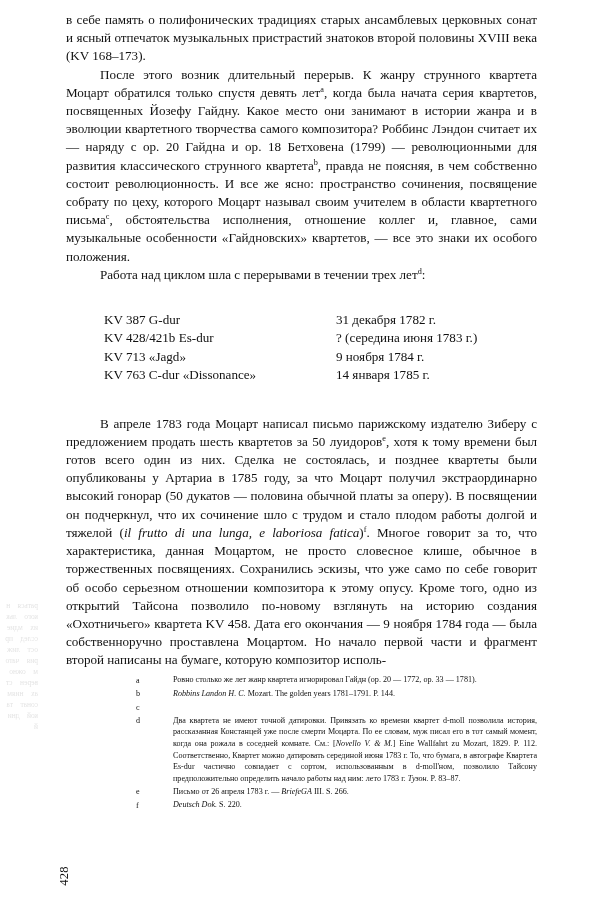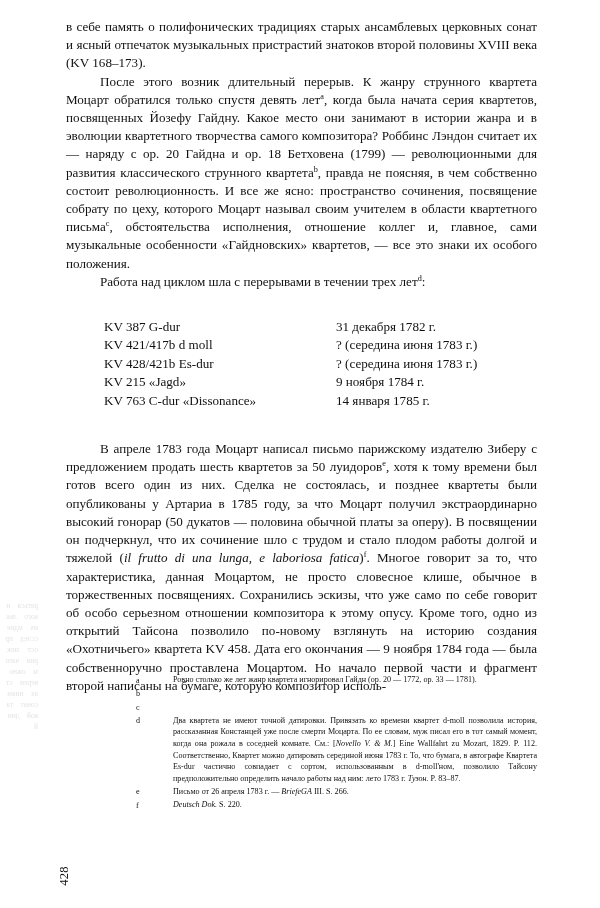--- a/index.html
+++ b/index.html
@@ -30,21 +30,21 @@
     color: #222;
     overflow: hidden;
     white-space: pre-wrap;
     word-break: break-all;
   }
 
   
   #content {
     position: absolute;
     left: 66px;
-    top: 18px;
+    top: 11px;
     width: 471px;
   }
 
   .para {
     font-size: 13.1px;
     line-height: 18.2px;
     text-align: justify;
     text-justify: inter-word;
     margin: 0;
     hyphens: manual;
@@ -132,29 +132,25 @@
       <p class="para indent">Работа над циклом шла с перерывами в течении трех лет<sup class="fn">d</sup>:</p>
     </div>
 
   <table id="kv-table">
     <tbody id="kv-body">
         <tr>
           <td class="kv-work">KV 387 G-dur</td>
           <td class="kv-date">31 декабря 1782 г.</td>
         </tr>
         <tr>
-          <td class="kv-work">KV 421/417b d moll</td>
-          <td class="kv-date">? (середина июня 1783 г.)</td>
-        </tr>
-        <tr>
           <td class="kv-work">KV 428/421b Es-dur</td>
           <td class="kv-date">? (середина июня 1783 г.)</td>
         </tr>
         <tr>
-          <td class="kv-work">KV 215 «Jagd»</td>
+          <td class="kv-work">KV 713 «Jagd»</td>
           <td class="kv-date">9 ноября 1784 г.</td>
         </tr>
         <tr>
           <td class="kv-work">KV 763 C-dur «Dissonance»</td>
           <td class="kv-date">14 января 1785 г.</td>
         </tr>
       </tbody>
   </table>
 
   <div class="spacer-after-table"></div>
@@ -165,20 +161,21 @@
 
 </div>
 
 <div id="footnotes">
     <div class="fn-row">
       <div class="fn-mark">a</div>
       <div class="fn-body">Ровно столько же лет жанр квартета игнорировал Гайдн (ор. 20 — 1772, ор. 33 — 1781).</div>
     </div>
     <div class="fn-row">
       <div class="fn-mark">b</div>
+      <div class="fn-body"><i class="ital">Robbins Landon H. C.</i> Mozart. The golden years 1781–1791. P. 144.</div>
     </div>
     <div class="fn-row">
       <div class="fn-mark">c</div>
     </div>
     <div class="fn-row">
       <div class="fn-mark">d</div>
       <div class="fn-body">Два квартета не имеют точной датировки. Привязать ко времени квартет d-moll позволила история, рассказанная Констанцей уже после смерти Моцарта. По ее словам, муж писал его в тот самый момент, когда она рожала в соседней комнате. См.: [<i class="ital">Novello V. &amp; M.</i>] Eine Wallfahrt zu Mozart, 1829. P. 112. Соответственно, Квартет можно датировать серединой июня 1783 г. То, что бумага, в автографе Квартета Es-dur частично совпадает с сортом, использованным в d-moll'ном, позволило Тайсону предположительно определить начало работы над ним: лето 1783 г. <i class="ital">Тузон.</i> P. 83–87.</div>
     </div>
     <div class="fn-row">
       <div class="fn-mark">e</div>

